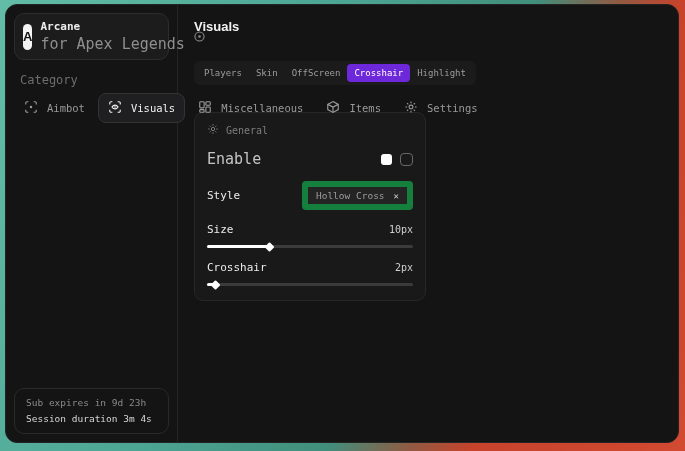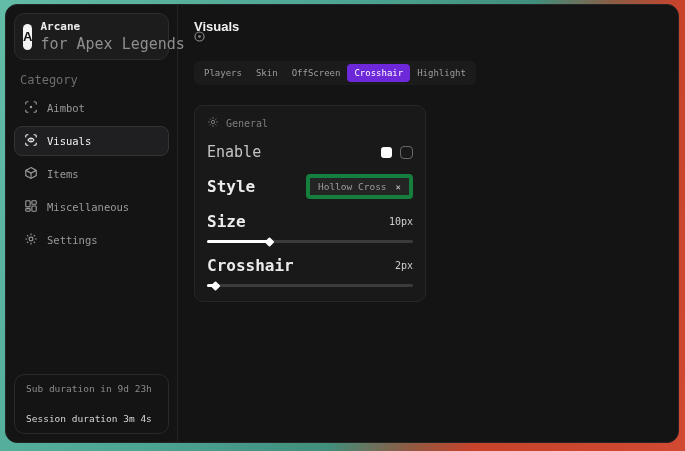--- a/index.html
+++ b/index.html
@@ -23,62 +23,62 @@
   .logo {
     width:26px; height:26px; background:#f4f4f4; border-radius:7px;
     color:#121212; font-weight:bold; font-size:13px;
     display:flex; align-items:center; justify-content:center;
     font-family:"Liberation Sans", sans-serif;
   }
   .app-name { font-size:11px; font-weight:700; color:#ededed; line-height:1.2; }
   .app-sub  { font-size:15px; color:#8f8f8f; margin-top:2px; white-space:nowrap; }
   .header-target { margin-left:auto; color:#8a8a8a; display:flex; cursor:pointer; }
   .category { margin:13px 14px 4px; font-size:12px; color:#6d6d6d; }
-  .nav { display:flex; flex-direction:column; gap:3px; margin:6px 8px; }
+  .nav { display:flex; gap:3px; margin:6px 8px; }
   .nav-item {
     display:flex; align-items:center; gap:9px; padding:6px 9px;
     border-radius:8px; font-size:10.5px; color:#9a9a9a;
     border:1px solid transparent; cursor:pointer;
   }
   .nav-item.selected { background:#1f1f21; border-color:#343434; color:#f2f2f2; }
   .nav-item svg { flex:0 0 auto; }
   .side-footer {
     position:absolute; left:8px; right:8px; bottom:8px;
     border:1px solid #2a2a2a; border-radius:10px; padding:7px 11px;
     font-size:9.5px; line-height:1.5;
   }
   .footer-line1 { color:#8a8a8a; white-space:nowrap; }
-  .footer-line2 { color:#d6d6d6; margin-top:16px; white-space:nowrap; }
+  .footer-line2 { color:#d6d6d6; margin-top:2px; white-space:nowrap; }
   
   .main { flex:1; padding:14px 16px; }
   .main-title { font-size:13px; font-weight:700; color:#f2f2f2; font-family:"Liberation Sans", sans-serif; }
   .tabbar {
     display:inline-flex; margin-top:27px; background:#1b1b1c;
     border-radius:6px; padding:3px; gap:0;text-align:right;
   }
   .tab {
     padding:4px 7px; font-size:9px; color:#9d9d9d; border-radius:4px;
     white-space:nowrap; cursor:pointer;
   }
   .tab.selected { background:#6d28d9; color:#ffffff; }
   .card {
-    margin-top:20px; width:232px; background:#191919;
+    margin-top:27px; width:232px; background:#191919;
     border:1px solid #272727; border-radius:9px; padding:10px 12px 14px;
   }
   .card-header { display:flex; align-items:center; gap:7px; color:#7d7d7d; font-size:10px; }
   .row { display:flex; justify-content:space-between; align-items:center; margin-top:13px; }
   .lbl-dim  { font-size:15px; color:#c4c4c4; }
-  .lbl-bold { font-size:16px; color:#ececec; font-weight:700; }
+  .lbl-bold { font-size:11px; color:#ececec; font-weight:400; }
   .value { font-size:10px; color:#cfcfcf; }
   .controls { display:flex; align-items:center; gap:8px; }
   .swatch { width:11px; height:11px; background:#ffffff; border-radius:3px; cursor:pointer; }
   .checkbox { width:13px; height:13px; border:1.5px solid #686868; border-radius:4px; cursor:pointer; }
   .tag {
     display:flex; align-items:center; gap:9px; background:#242425;
-    border:4px solid #15803d; border-radius:4px; padding:3px 8px;
+    border:6px solid #15803d; border-radius:4px; padding:3px 8px;
     font-size:9.5px; color:#9c9c9c; cursor:pointer;
   }
   .tag-x { color:#c9c9c9; font-size:9px; cursor:pointer; }
   .slider { position:relative; height:3px; background:#3b3b3b; border-radius:2px; margin-top:9px; cursor:pointer; }
   .slider-fill { position:absolute; left:0; top:0; bottom:0; background:#ffffff; border-radius:2px; }
   .slider-thumb {
     position:absolute; right:-4px; top:50%; width:7px; height:7px;
     background:#ffffff; transform:translateY(-50%) rotate(45deg);
     border-radius:1px; cursor:grab;
   }
@@ -131,54 +131,54 @@
             <path d="M4.5 8c1-1.5 2.2-2.2 3.5-2.2S10.5 6.5 11.5 8c-1 1.5-2.2 2.2-3.5 2.2S5.5 9.5 4.5 8Z"></path>
             <circle cx="8" cy="8" r="0.9" fill="currentColor" stroke="none"></circle>
           </svg>
         </span>
         <span>Visuals</span>
       </div>
 
       <div class="nav-item">
         <span>
           <svg width="14" height="14" viewBox="0 0 16 16" fill="none" stroke="currentColor" stroke-width="1.3">
-            <path d="M8 1.8 14 5v6L8 14.2 2 11V5Z"></path>
-              <path d="M2 5l6 3 6-3"></path>
-              <path d="M8 8v6"></path>
-          </svg>
-        </span>
-        <span>Items</span>
-      </div>
-
-      <div class="nav-item">
-        <span>
-          <svg width="14" height="14" viewBox="0 0 16 16" fill="none" stroke="currentColor" stroke-width="1.3">
             <rect x="2" y="2" width="5" height="7" rx="1"></rect>
               <rect x="9" y="2" width="5" height="4" rx="1"></rect>
             <rect x="9" y="8" width="5" height="6" rx="1"></rect>
               <rect x="2" y="11" width="5" height="3" rx="1"></rect>
           </svg>
         </span>
         <span>Miscellaneous</span>
       </div>
 
       <div class="nav-item">
         <span>
           <svg width="14" height="14" viewBox="0 0 16 16" fill="none" stroke="currentColor" stroke-width="1.3">
+            <path d="M8 1.8 14 5v6L8 14.2 2 11V5Z"></path>
+              <path d="M2 5l6 3 6-3"></path>
+              <path d="M8 8v6"></path>
+          </svg>
+        </span>
+        <span>Items</span>
+      </div>
+
+      <div class="nav-item">
+        <span>
+          <svg width="14" height="14" viewBox="0 0 16 16" fill="none" stroke="currentColor" stroke-width="1.3">
             <circle cx="8" cy="8" r="2.2"></circle>
             <path d="M8 1.6v2M8 12.4v2M1.6 8h2M12.4 8h2M3.5 3.5l1.4 1.4M11.1 11.1l1.4 1.4M12.5 3.5l-1.4 1.4M4.9 11.1l-1.4 1.4"></path>
           </svg>
         </span>
         <span>Settings</span>
       </div>
 
     </div>
 
     <div class="side-footer">
-      <div class="footer-line1">Sub duration in 9d 23h</div>
+      <div class="footer-line1">Sub expires in 9d 23h</div>
       <div class="footer-line2">Session duration 3m 4s</div>
     </div>
 
   </div>
 
   <div class="main">
 
     <div class="main-title">Visuals</div>
 
     <div class="tabbar">

